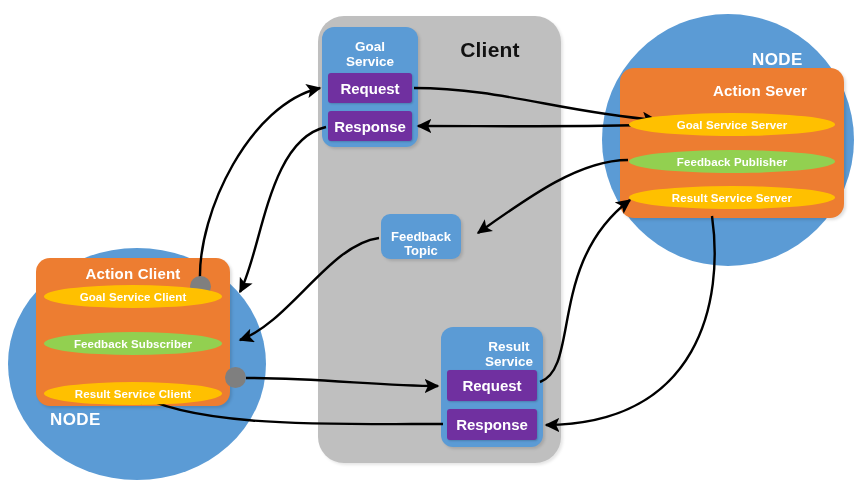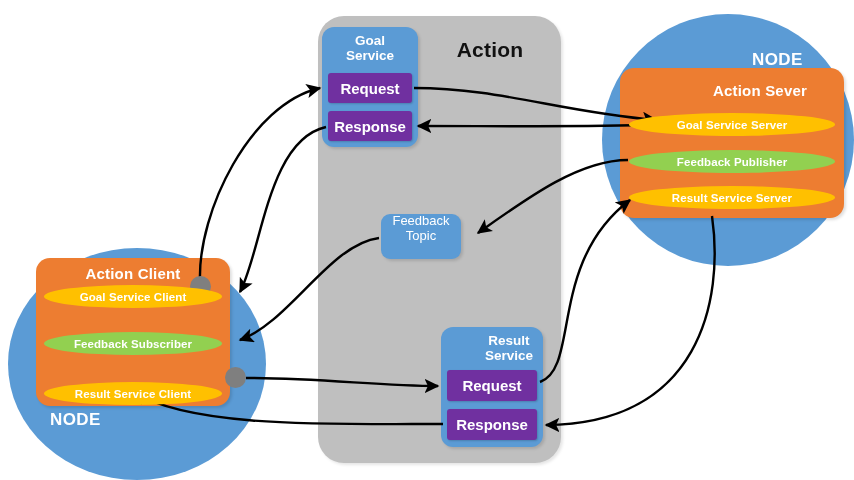--- a/index.html
+++ b/index.html
@@ -119,20 +119,21 @@
   .service-box.goal   { left: 322px; top: 27px;  width: 96px; height: 120px; }
   .service-box.result { left: 441px; top: 327px; width: 102px; height: 120px; }
 
   .service-title {
     position: absolute;
     color: #ffffff;
     font-size: 13.5px;
     font-weight: bold;
     text-align: center;
     line-height: 1.12;
+    margin-top: 6px;
   }
   .service-title.goal   { left: 322px; top: 33px;  width: 96px; }
   .service-title.result { left: 441px; top: 333px; width: 102px; padding-left: 17px; }
 
   .msg-box {
     position: absolute;
     background: #7030a0;
     border-radius: 3px;
     display: flex;
     align-items: center;
@@ -148,26 +149,26 @@
   .msg-box.res-res   { left: 447px; top: 409px; width: 90px; height: 31px; }
 
   
   .topic-box {
     position: absolute;
     left: 381px; top: 214px;
     width: 80px; height: 45px;
     background: #5b9bd5;
     border-radius: 9px;
     display: flex;
-    align-items: flex-start;
+    align-items: flex-end;
     justify-content: center;
     text-align: center;
     color: #ffffff;
     font-size: 13px;
-    font-weight: normal;
+    font-weight: bold;
     line-height: 1.12;
     box-shadow: 2px 2px 3px rgba(0,0,0,0.13);
   }
 
   
   .conn-dot {
     position: absolute;
     width: 21px; height: 21px;
     background: #7f7f7f;
     border-radius: 50%;
@@ -229,21 +230,21 @@
     <path class="arrow-path" marker-end="url(#ah)" d="M443,424 C330,424 190,428 134,392"></path>
   </svg>
 
   <div class="layer-dots">
     <div class="conn-dot goal-client"></div>
     <div class="conn-dot result-client"></div>
   </div>
 
   <div class="layer-labels">
 
-    <div class="action-title">Action</div>
+    <div class="action-title">Client</div>
 
     <div class="node-label server">NODE</div>
     <div class="node-label client">NODE</div>
 
     <div class="panel-title server">Action Sever</div>
     <div class="panel-title client">Action Client</div>
 
     <div class="pill yellow s1">Goal Service Server</div>
     <div class="pill green s2">Feedback Publisher</div>
     <div class="pill yellow s3">Result Service Server</div>

